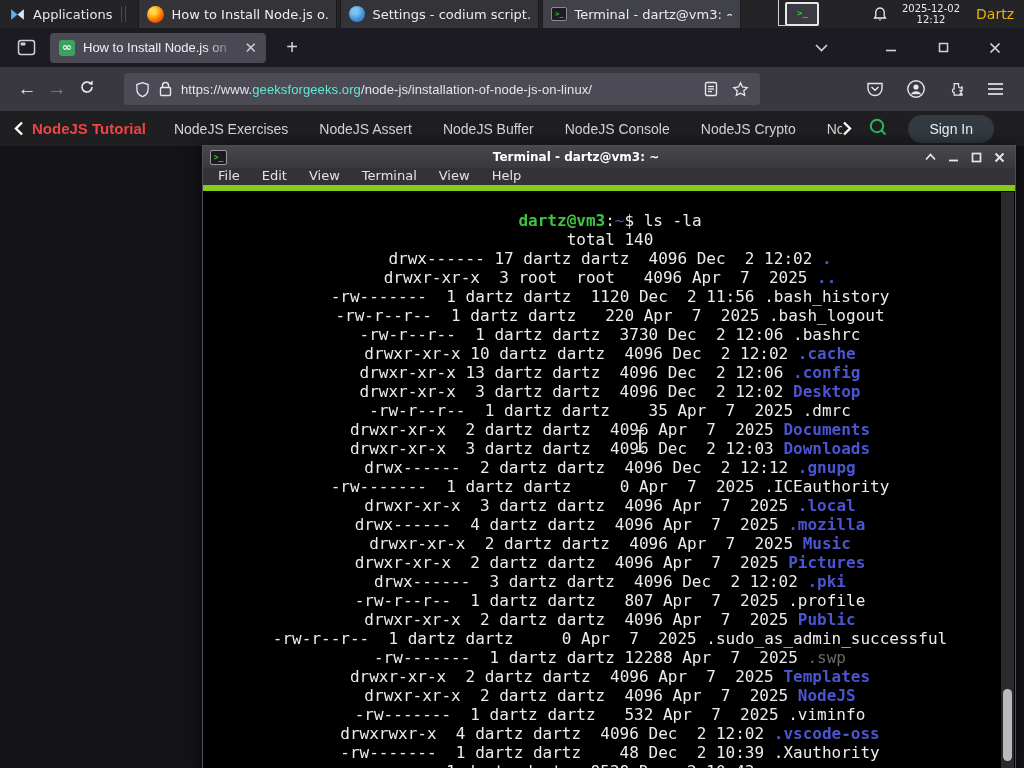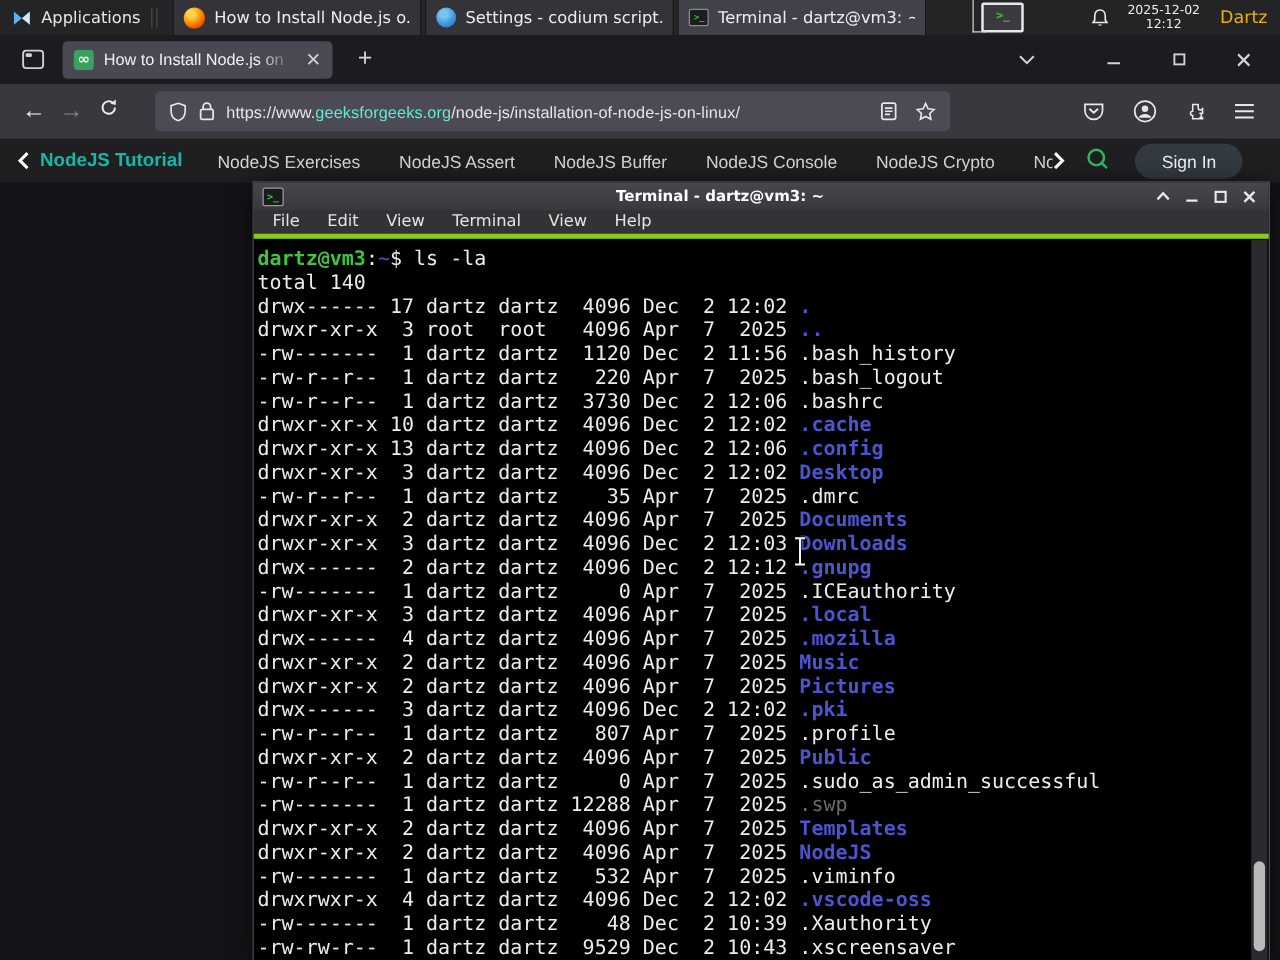--- a/index.html
+++ b/index.html
@@ -52,45 +52,45 @@
               display:flex; align-items:center; gap:9px; padding:0 11px; font-size:13px; }
   .url-text { white-space:nowrap; overflow:hidden; letter-spacing:.1px; }
   .url-dim { color:#e5e5e5; } .url-bright { color:#5eead4; }
   .url-right { margin-left:auto; display:flex; align-items:center; gap:14px; }
   .toolbar-icons { margin-left:auto; display:flex; align-items:center; gap:21px; padding-right:8px; }
 
   .sitenav { position:absolute; top:111px; left:0; right:0; height:36px; background:#1f1f22;
              display:flex; align-items:center; color:#d6d6d8; font-family:"Liberation Sans", sans-serif;
              font-size:14px; padding:0 14px; border-bottom:1px solid #121214; }
   .sn-chev { display:flex; align-items:center; flex:none; }
-  .sn-current { color:#14b8a6; font-weight:bold; font-size:15px; margin:0 0 0 8px; white-space:nowrap; }
+  .sn-current { color:#ef4444; font-weight:bold; font-size:15px; margin:0 0 0 8px; white-space:nowrap; }
   .sn-links { display:flex; align-items:center; overflow:hidden; flex:1; margin-left:28px; }
   .nav-link { margin-right:31px; white-space:nowrap; }
   .nav-link:last-child { width:40px; overflow:hidden; margin-right:0; }
   .sn-search { margin:0 20px 0 16px; flex:none; }
   .signin { flex:none; background:#343a42; color:#eef2f6; border-radius:16px; padding:6px 21px;
             font-size:14px; margin-right:16px; }
 
   .page-bg { position:absolute; top:147px; left:0; right:0; bottom:0; background:#141418; }
 
   
   .term { position:absolute; left:202px; top:145px; width:814px; height:623px; background:#000;
           border:1px solid #4e4e52; border-bottom:none; box-shadow:0 2px 18px rgba(0,0,0,.65); z-index:20; }
   .term-titlebar { height:22px; background:linear-gradient(#48484c,#39393d); display:flex; align-items:center;
                    padding:0 7px; color:#ffffff; font-weight:bold; font-size:12px; }
   .tt-icon { width:17px; height:15px; background:#1b1b1e; border:1px solid #9a9aa0; border-radius:2px;
              color:#3fc43f; font:bold 8px/13px "DejaVu Sans Mono", monospace; text-align:center; flex:none; }
   .tt-title { flex:1; text-align:center; white-space:nowrap; overflow:hidden; }
   .tt-controls { display:flex; align-items:center; gap:12px; padding-right:3px; }
   .tt-controls svg { display:block; }
-  .term-menubar { height:23px; background:#333336; border-bottom:4px solid #84cc16; display:flex;
-                  align-items:center; color:#e3e3e5; font-size:13px; padding-left:4px; }
+  .term-menubar { height:23px; background:#333336; border-bottom:6px solid #84cc16; display:flex;
+                  align-items:flex-start; color:#e3e3e5; font-size:13px; padding-left:4px; }
   .menu-item { padding:0 11px; }
   .term-body { position:absolute; top:46px; left:1px; right:1px; bottom:0; background:#000;
-               font:16px/19px "DejaVu Sans Mono", monospace; color:#ececec; padding:5px 0 0 2px; overflow:hidden; }
+               font:16px/19px "DejaVu Sans Mono", monospace; color:#ececec; padding:19px 0 0 2px; overflow:hidden;text-align:center; }
   .t-line { white-space:pre; }
   .t-name.dir { color:#4b55d2; font-weight:bold; }
   .t-name.dim { color:#6a6a6a; }
   .p-green { color:#3fc43f; font-weight:bold; }
   .p-blue { color:#5050cc; }
   .term-scroll { position:absolute; top:46px; right:1px; bottom:0; width:13px; background:#2b2b2f; }
   .term-thumb { position:absolute; left:2px; right:2px; bottom:7px; height:72px; background:#bababc; border-radius:5px; }
 
   .ibeam { position:absolute; left:633px; top:428px; z-index:60; }
 </style>

